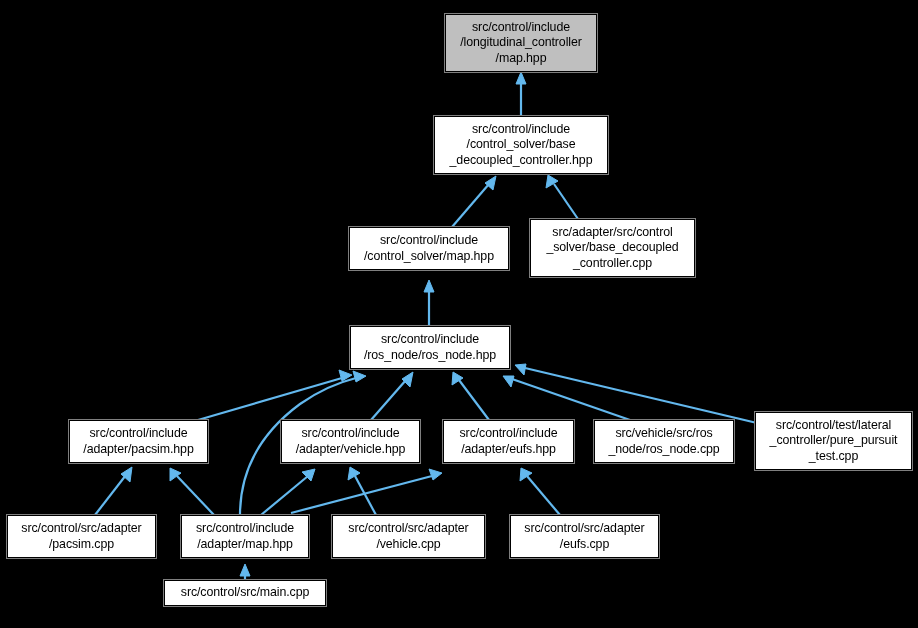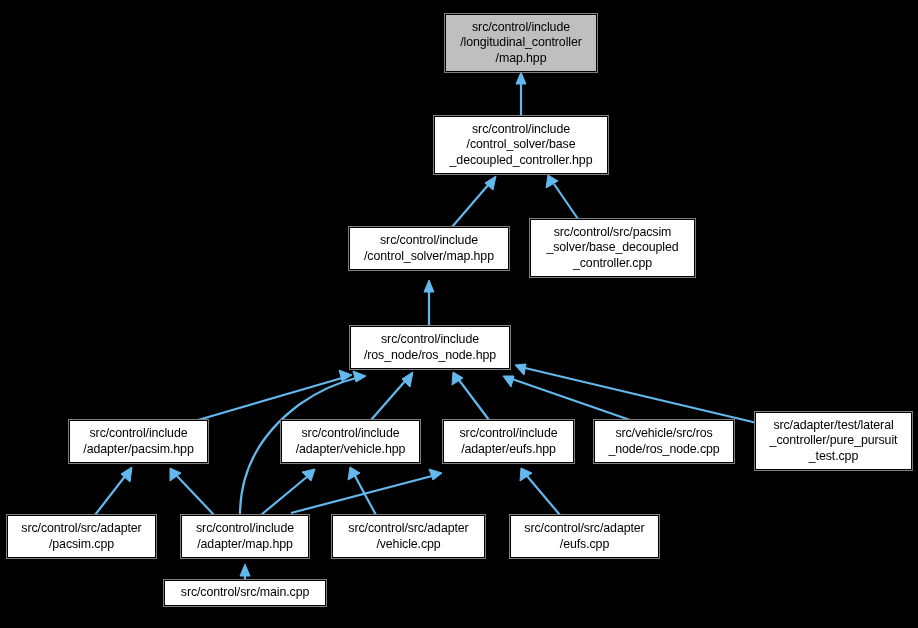--- a/index.html
+++ b/index.html
@@ -97,34 +97,34 @@
 
   <div id="nodes-group">
       <div class="gnode highlight" style="left: 445px; top: 6px; width: 152px; height: 58px;"><span class="node-label">src/control/include
 /longitudinal_controller
 /map.hpp</span></div>
       <div class="gnode" style="left: 434px; top: 108px; width: 174px; height: 58px;"><span class="node-label">src/control/include
 /control_solver/base
 _decoupled_controller.hpp</span></div>
       <div class="gnode" style="left: 349px; top: 219px; width: 160px; height: 43px;"><span class="node-label">src/control/include
 /control_solver/map.hpp</span></div>
-      <div class="gnode" style="left: 530px; top: 211px; width: 165px; height: 58px;"><span class="node-label">src/control/src/pacsim
+      <div class="gnode" style="left: 530px; top: 211px; width: 165px; height: 58px;"><span class="node-label">src/adapter/src/control
 _solver/base_decoupled
 _controller.cpp</span></div>
       <div class="gnode" style="left: 350px; top: 318px; width: 160px; height: 43px;"><span class="node-label">src/control/include
 /ros_node/ros_node.hpp</span></div>
       <div class="gnode" style="left: 69px; top: 412px; width: 139px; height: 43px;"><span class="node-label">src/control/include
 /adapter/pacsim.hpp</span></div>
       <div class="gnode" style="left: 281px; top: 412px; width: 139px; height: 43px;"><span class="node-label">src/control/include
 /adapter/vehicle.hpp</span></div>
       <div class="gnode" style="left: 443px; top: 412px; width: 131px; height: 43px;"><span class="node-label">src/control/include
 /adapter/eufs.hpp</span></div>
       <div class="gnode" style="left: 594px; top: 412px; width: 140px; height: 43px;"><span class="node-label">src/vehicle/src/ros
 _node/ros_node.cpp</span></div>
-      <div class="gnode" style="left: 755px; top: 404px; width: 157px; height: 58px;"><span class="node-label">src/adapter/test/lateral
+      <div class="gnode" style="left: 755px; top: 404px; width: 157px; height: 58px;"><span class="node-label">src/control/test/lateral
 _controller/pure_pursuit
 _test.cpp</span></div>
       <div class="gnode" style="left: 7px; top: 507px; width: 149px; height: 43px;"><span class="node-label">src/control/src/adapter
 /pacsim.cpp</span></div>
       <div class="gnode" style="left: 181px; top: 507px; width: 128px; height: 43px;"><span class="node-label">src/control/include
 /adapter/map.hpp</span></div>
       <div class="gnode" style="left: 332px; top: 507px; width: 153px; height: 43px;"><span class="node-label">src/control/src/adapter
 /vehicle.cpp</span></div>
       <div class="gnode" style="left: 510px; top: 507px; width: 149px; height: 43px;"><span class="node-label">src/control/src/adapter
 /eufs.cpp</span></div>

